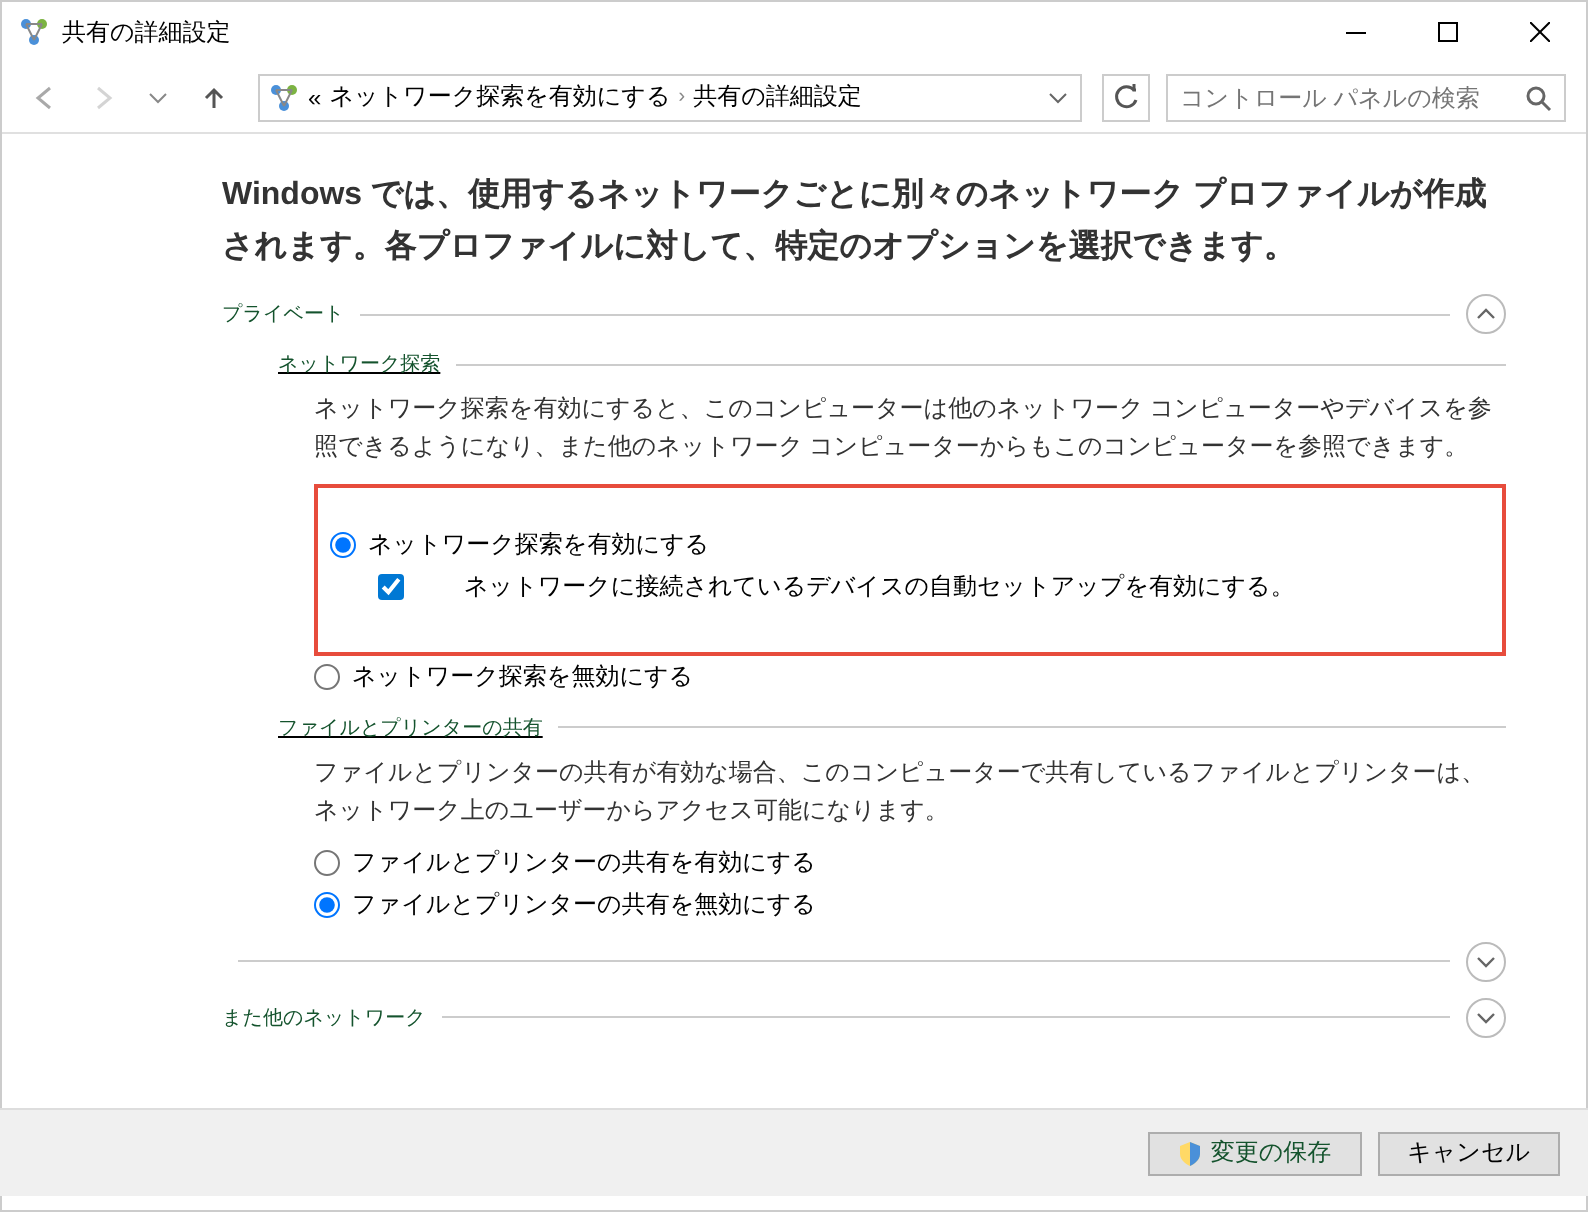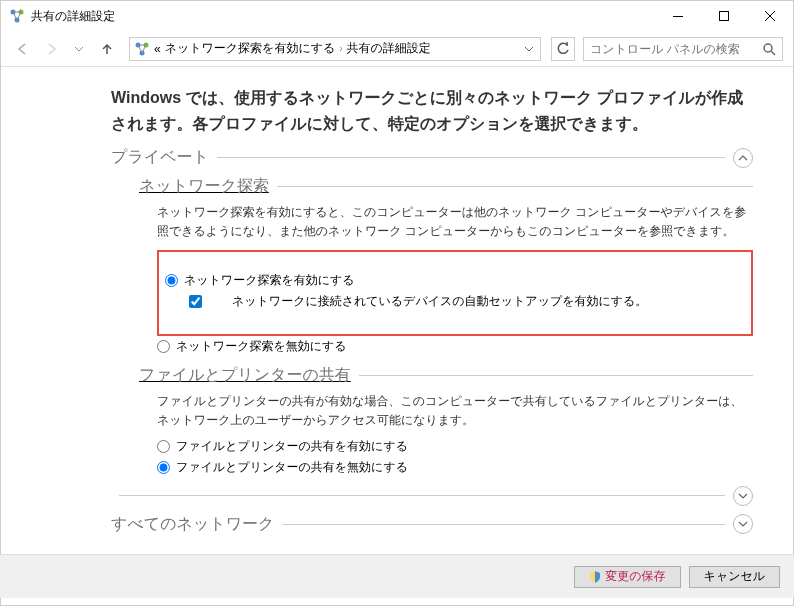--- a/index.html
+++ b/index.html
@@ -23,40 +23,40 @@
     .search-box { width: 200px; height: 24px; border: 1px solid #ccc; display: flex; align-items: center; padding: 0 6px; margin-left: 4px; }
     .search-box input { border: none; outline: none; flex: 1; font-size: 12px; color: #14532d; }
     .search-icon { width: 14px; height: 14px; color: #666; }
     
     .content { padding: 18px 40px 0 110px; height: 490px; overflow: hidden; }
     .page-title { font-size: 14px; color: #0a6e3a; margin-bottom: 12px; }
     .page-desc { font-size: 16px; color: #333; line-height: 1.6; margin-bottom: 11px; font-weight: bold; }
     
     .section { margin-bottom: 8px; }
     .section-header { display: flex; align-items: center; margin-bottom: 8px; }
-    .section-label { font-size: 16px; color: #737373; white-space: nowrap; }
+    .section-label { font-size: 10px; color: #14532d; white-space: nowrap; }
     .section-line { flex: 1; border-top: 1px solid #ccc; margin-left: 8px; margin-right: 8px; }
     .expand-btn { width: 20px; height: 20px; border: 1px solid #bbb; border-radius: 50%; display: flex; align-items: center; justify-content: center; font-size: 10px; color: #666; cursor: pointer; }
     
     .subsection { margin-left: 28px; margin-bottom: 10px; }
     .subsection-header { display: flex; align-items: center; margin-bottom: 6px; text-decoration: underline; }
     .subsection-line { flex: 1; border-top: 1px solid #ccc; margin-left: 8px; }
-    .subsection-desc { font-size: 12px; color: #333; line-height: 1.6; margin-left: 18px; margin-bottom: 8px; }
+    .subsection-desc { font-size: 12px; color: #333; line-height: 1.6; margin-left: 18px; margin-bottom: 8px; font-family: Liberation Serif, serif; }
     
     .radio-group { margin-left: 18px; }
     .radio-item { display: flex; align-items: center; margin-bottom: 4px; font-size: 12px; }
     .radio-item input[type="radio"] { margin-right: 6px; }
     .checkbox-sub { margin-left: 24px; display: flex; align-items: center; font-size: 12px; margin-bottom: 4px; gap: 24px; }
     .checkbox-sub input[type="checkbox"] { margin-right: 6px; accent-color: #0078d4; }
     
     .highlight-box { border: 2px solid #e74c3c; padding: 20px 6px; margin: 2px 0; }
     
     .footer { position: absolute; bottom: 8px; left: 0; right: 0; border-top: 1px solid #ddd; background: #f0f0f0; height: 44px; display: flex; align-items: center; justify-content: flex-end; padding: 0 14px; gap: 8px; }
     .footer-btn { height: 22px; padding: 0 14px; border: 1px solid #adadad; background: #e1e1e1; font-size: 12px; cursor: pointer; display: flex; align-items: center; gap: 4px; }
-    .footer-btn.disabled { color: #be185d; }
+    .footer-btn.disabled { color: #14532d; }
     .shield-icon { width: 12px; height: 12px; }
   </style>
 </head>
 <body>
 
 <div class="titlebar">
   <svg class="title-icon" viewBox="0 0 16 16">
       <circle cx="4" cy="4" r="2.5" fill="#4a90d9"></circle>
       <circle cx="12" cy="4" r="2.5" fill="#7cb342"></circle>
       <circle cx="8" cy="12" r="2.5" fill="#4a90d9"></circle>
@@ -203,21 +203,21 @@
       <div class="expand-btn">
           <svg width="10" height="6">
             <path d="M1 1 L5 5 L9 1" fill="none" stroke="#666" stroke-width="1.2"></path>
           </svg>
         </div>
     </div>
   </div>
 
   <div class="section">
     <div class="section-header">
-      <span class="section-label">すべてのネットワーク</span>
+      <span class="section-label">また他のネットワーク</span>
       <div class="section-line"></div>
       <div class="expand-btn">
           <svg width="10" height="6">
             <path d="M1 1 L5 5 L9 1" fill="none" stroke="#666" stroke-width="1.2"></path>
           </svg>
         </div>
     </div>
   </div>
 </div>
 

